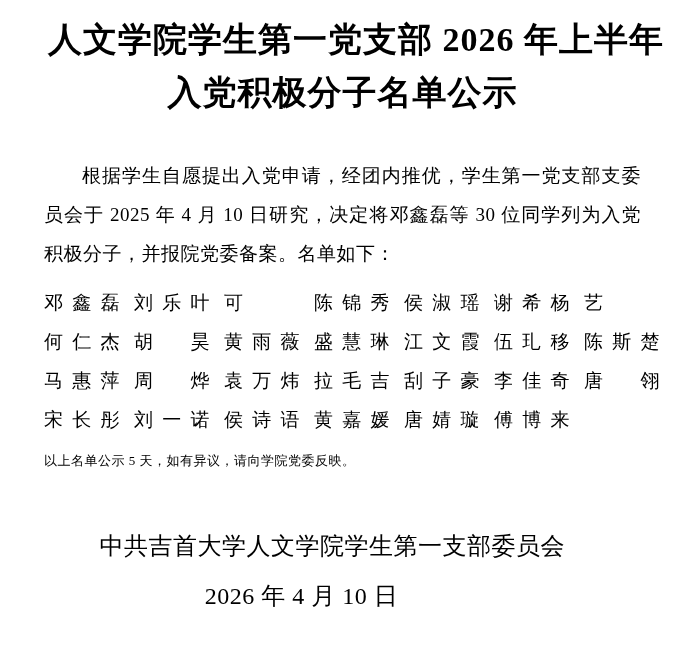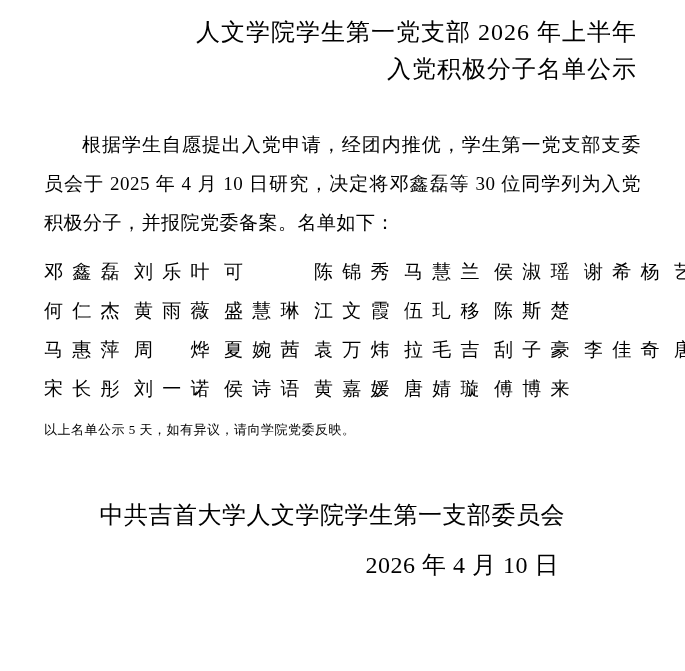--- a/index.html
+++ b/index.html
@@ -15,23 +15,23 @@
     overflow: hidden;
   }
   .page {
     width: 685px;
     height: 671px;
     box-sizing: border-box;
     padding: 0;
     position: relative;
   }
   .doc-title {
-    text-align: right;
-    font-size: 24px;
-    font-weight: normal;
+    text-align: center;
+    font-size: 34px;
+    font-weight: bold;
     line-height: 1.55;
     letter-spacing: 1px;
     margin: 14px 48px 0 48px;
   }
   .doc-title .title-line {
     display: block;
     white-space: nowrap;
   }
   .body-block {
     margin: 38px 44px 0 44px;
@@ -82,20 +82,21 @@
     line-height: 2.1;
     letter-spacing: 0.5px;
     padding-right: 76px;
   }
   .signature .sig-line {
     display: block;
   }
   .signature .sig-date {
     display: block;
     padding-right: 6px;
+    text-align: center;
   }
 </style>
 </head>
 <body>
 
 <div class="page">
 
   <div class="doc-title">
     <span class="title-line">人文学院学生第一党支部 2026 年上半年</span>
     <span class="title-line">入党积极分子名单公示</span>
@@ -105,39 +106,38 @@
 
     <div class="para indent">根据学生自愿提出入党申请，经团内推优，学生第一党支部支委员会于 2025 年 4 月 10 日研究，决定将邓鑫磊等 30 位同学列为入党积极分子，并报院党委备案。名单如下：</div>
 
     <div class="name-list">
 
       <div class="name-row">
         <span class="name">邓鑫磊</span>
         <span class="name">刘乐叶</span>
         <span class="name">可</span>
         <span class="name">陈锦秀</span>
-        <span class="name">马慧兰</span>
         <span class="name">侯淑瑶</span>
         <span class="name">谢希杨</span>
         <span class="name">艺</span>
       </div>
 
       <div class="name-row">
         <span class="name">何仁杰</span>
+        <span class="name">胡昊</span>
         <span class="name">黄雨薇</span>
         <span class="name">盛慧琳</span>
         <span class="name">江文霞</span>
         <span class="name">伍玌移</span>
         <span class="name">陈斯楚</span>
       </div>
 
       <div class="name-row">
         <span class="name">马惠萍</span>
         <span class="name">周烨</span>
-        <span class="name">夏婉茜</span>
         <span class="name">袁万炜</span>
         <span class="name">拉毛吉</span>
         <span class="name">刮子豪</span>
         <span class="name">李佳奇</span>
         <span class="name">唐翎</span>
       </div>
 
       <div class="name-row">
         <span class="name">宋长彤</span>
         <span class="name">刘一诺</span>

